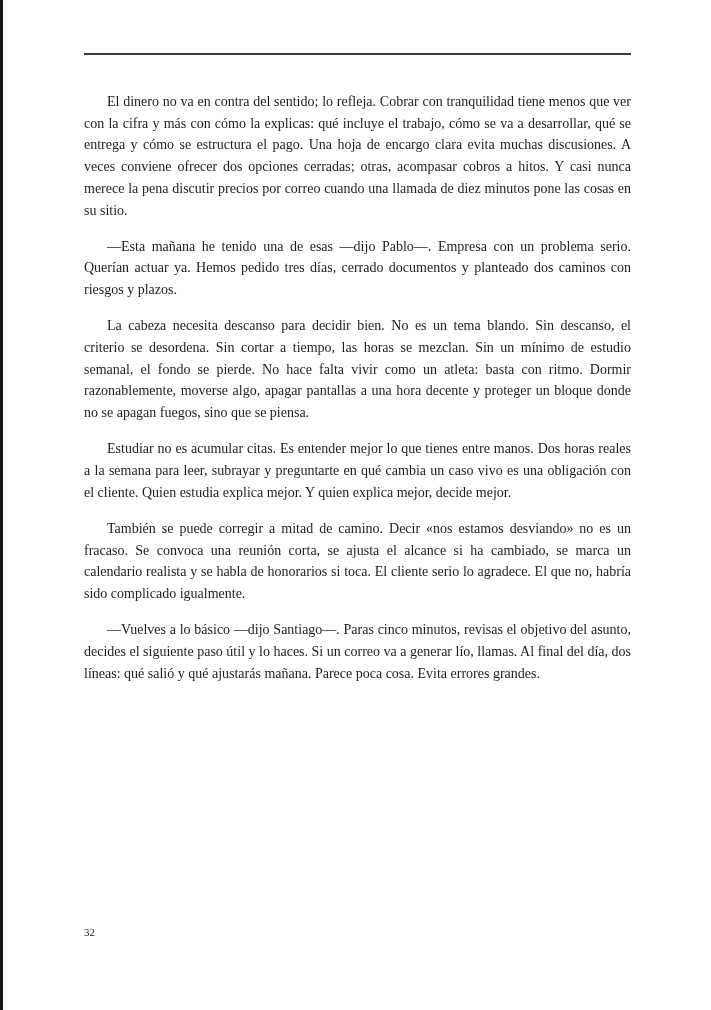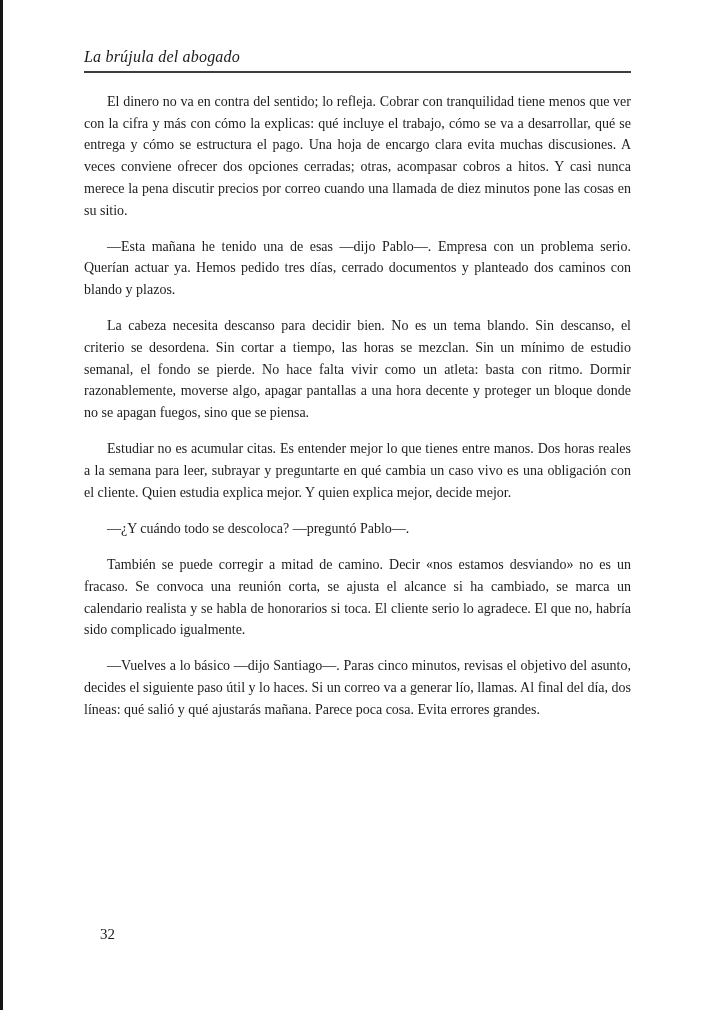--- a/index.html
+++ b/index.html
@@ -46,44 +46,42 @@
     line-height: 21.7px;
     text-align: justify;
   }
   .body-text p {
     margin: 0 0 14.5px 0;
     text-indent: 23px;
     hyphens: manual;
   }
   .page-footer {
     position: absolute;
-    left: 100px;
+    left: 84px;
     top: 926px;
-    font-size: 15px;
+    font-size: 11px;
     font-family: Liberation Serif, serif;
   }
 </style>
 </head>
 <body>
 
 <div class="page">
 
   <div class="scan-edge"></div>
 
   <header class="running-head">
-    <span class="head-title">La brújula del abogado</span>
     <div class="head-rule"></div>
   </header>
 
   <main class="body-text">
     <p>El dinero no va en contra del sentido; lo refleja. Cobrar con tranquilidad tiene menos que ver con la cifra y más con cómo la explicas: qué incluye el trabajo, cómo se va a desarrollar, qué se entrega y cómo se estructura el pago. Una hoja de encargo clara evita muchas discusiones. A veces conviene ofrecer dos opciones cerradas; otras, acompasar cobros a hitos. Y casi nunca merece la pena discutir precios por correo cuando una llamada de diez minutos pone las cosas en su sitio.</p>
-    <p>—Esta mañana he tenido una de esas —dijo Pablo—. Empresa con un problema serio. Querían actuar ya. Hemos pedido tres días, cerrado documentos y planteado dos caminos con blando y plazos.</p>
+    <p>—Esta mañana he tenido una de esas —dijo Pablo—. Empresa con un problema serio. Querían actuar ya. Hemos pedido tres días, cerrado documentos y planteado dos caminos con riesgos y plazos.</p>
     <p>La cabeza necesita descanso para decidir bien. No es un tema blando. Sin descanso, el criterio se desordena. Sin cortar a tiempo, las horas se mezclan. Sin un mínimo de estudio semanal, el fondo se pierde. No hace falta vivir como un atleta: basta con ritmo. Dormir razonablemente, moverse algo, apagar pantallas a una hora decente y proteger un bloque donde no se apagan fuegos, sino que se piensa.</p>
     <p>Estudiar no es acumular citas. Es entender mejor lo que tienes entre manos. Dos horas reales a la semana para leer, subrayar y preguntarte en qué cambia un caso vivo es una obligación con el cliente. Quien estudia explica mejor. Y quien explica mejor, decide mejor.</p>
-    <p>—¿Y cuándo todo se descoloca? —preguntó Pablo—.</p>
     <p>También se puede corregir a mitad de camino. Decir «nos estamos desviando» no es un fracaso. Se convoca una reunión corta, se ajusta el alcance si ha cambiado, se marca un calendario realista y se habla de honorarios si toca. El cliente serio lo agradece. El que no, habría sido complicado igualmente.</p>
     <p>—Vuelves a lo básico —dijo Santiago—. Paras cinco minutos, revisas el objetivo del asunto, decides el siguiente paso útil y lo haces. Si un correo va a generar lío, llamas. Al final del día, dos líneas: qué salió y qué ajustarás mañana. Parece poca cosa. Evita errores grandes.</p>
   </main>
 
   <footer class="page-footer">
     <span>32</span>
   </footer>
 
 </div>
 

